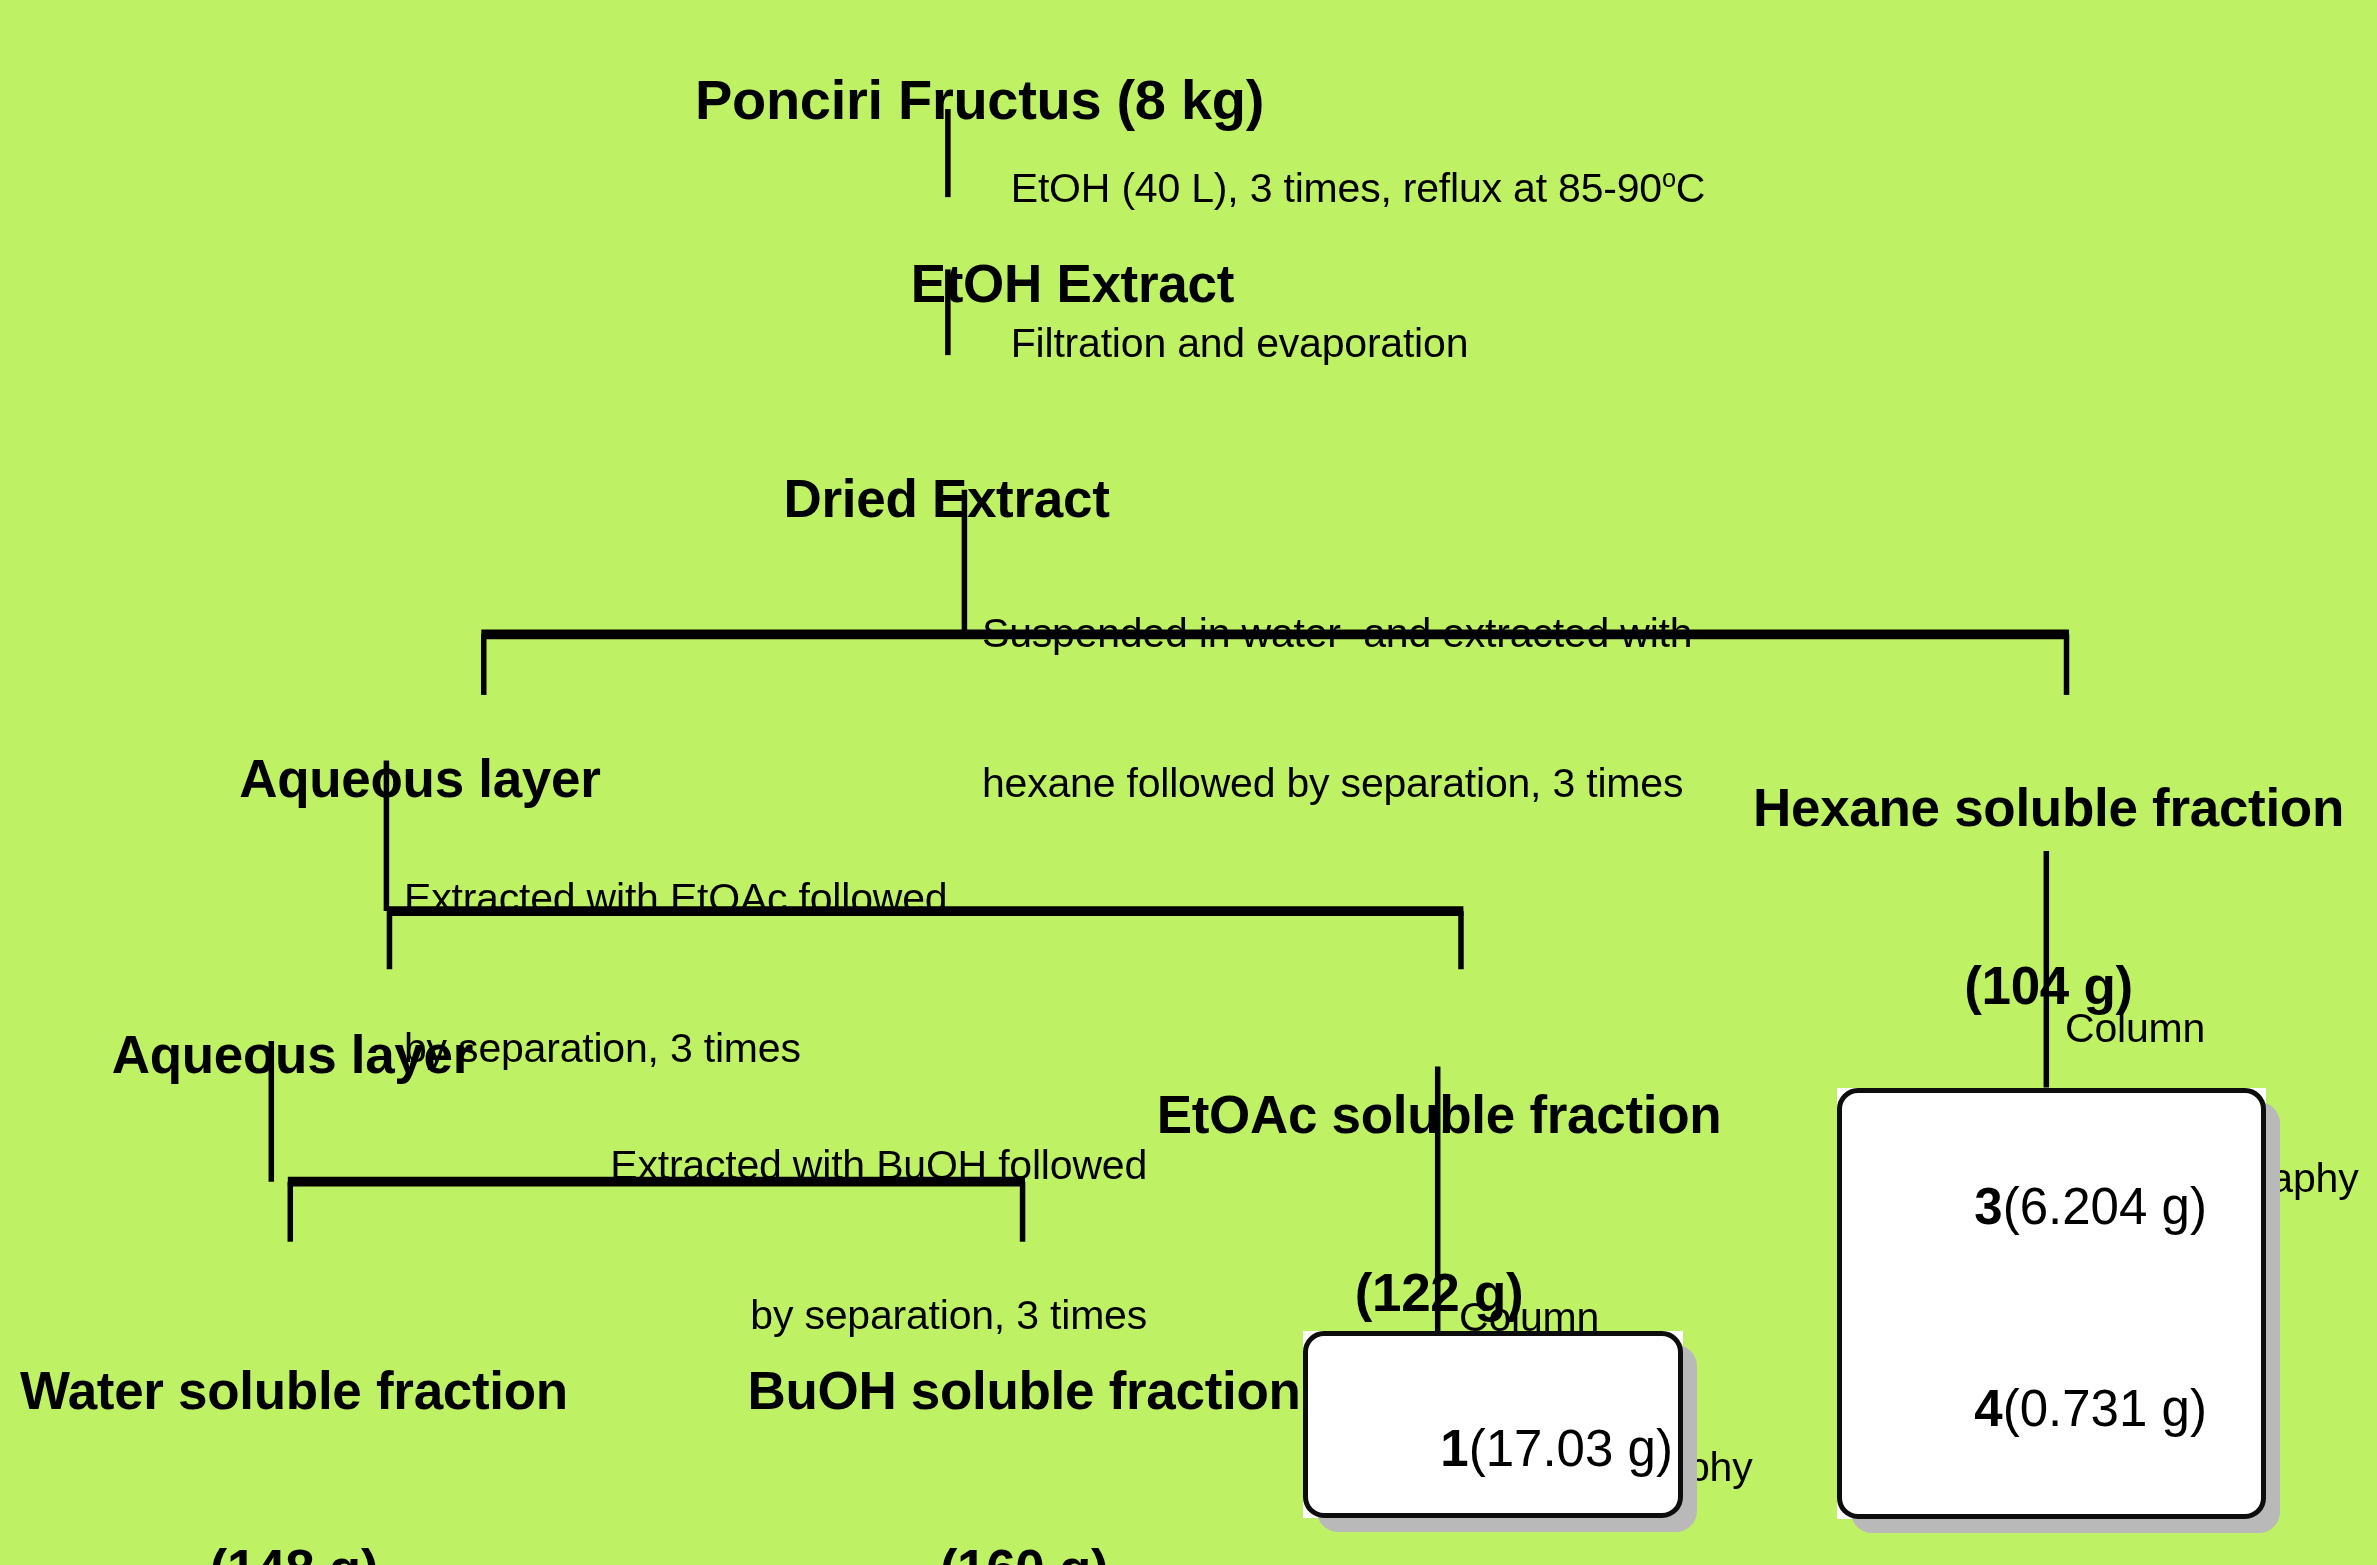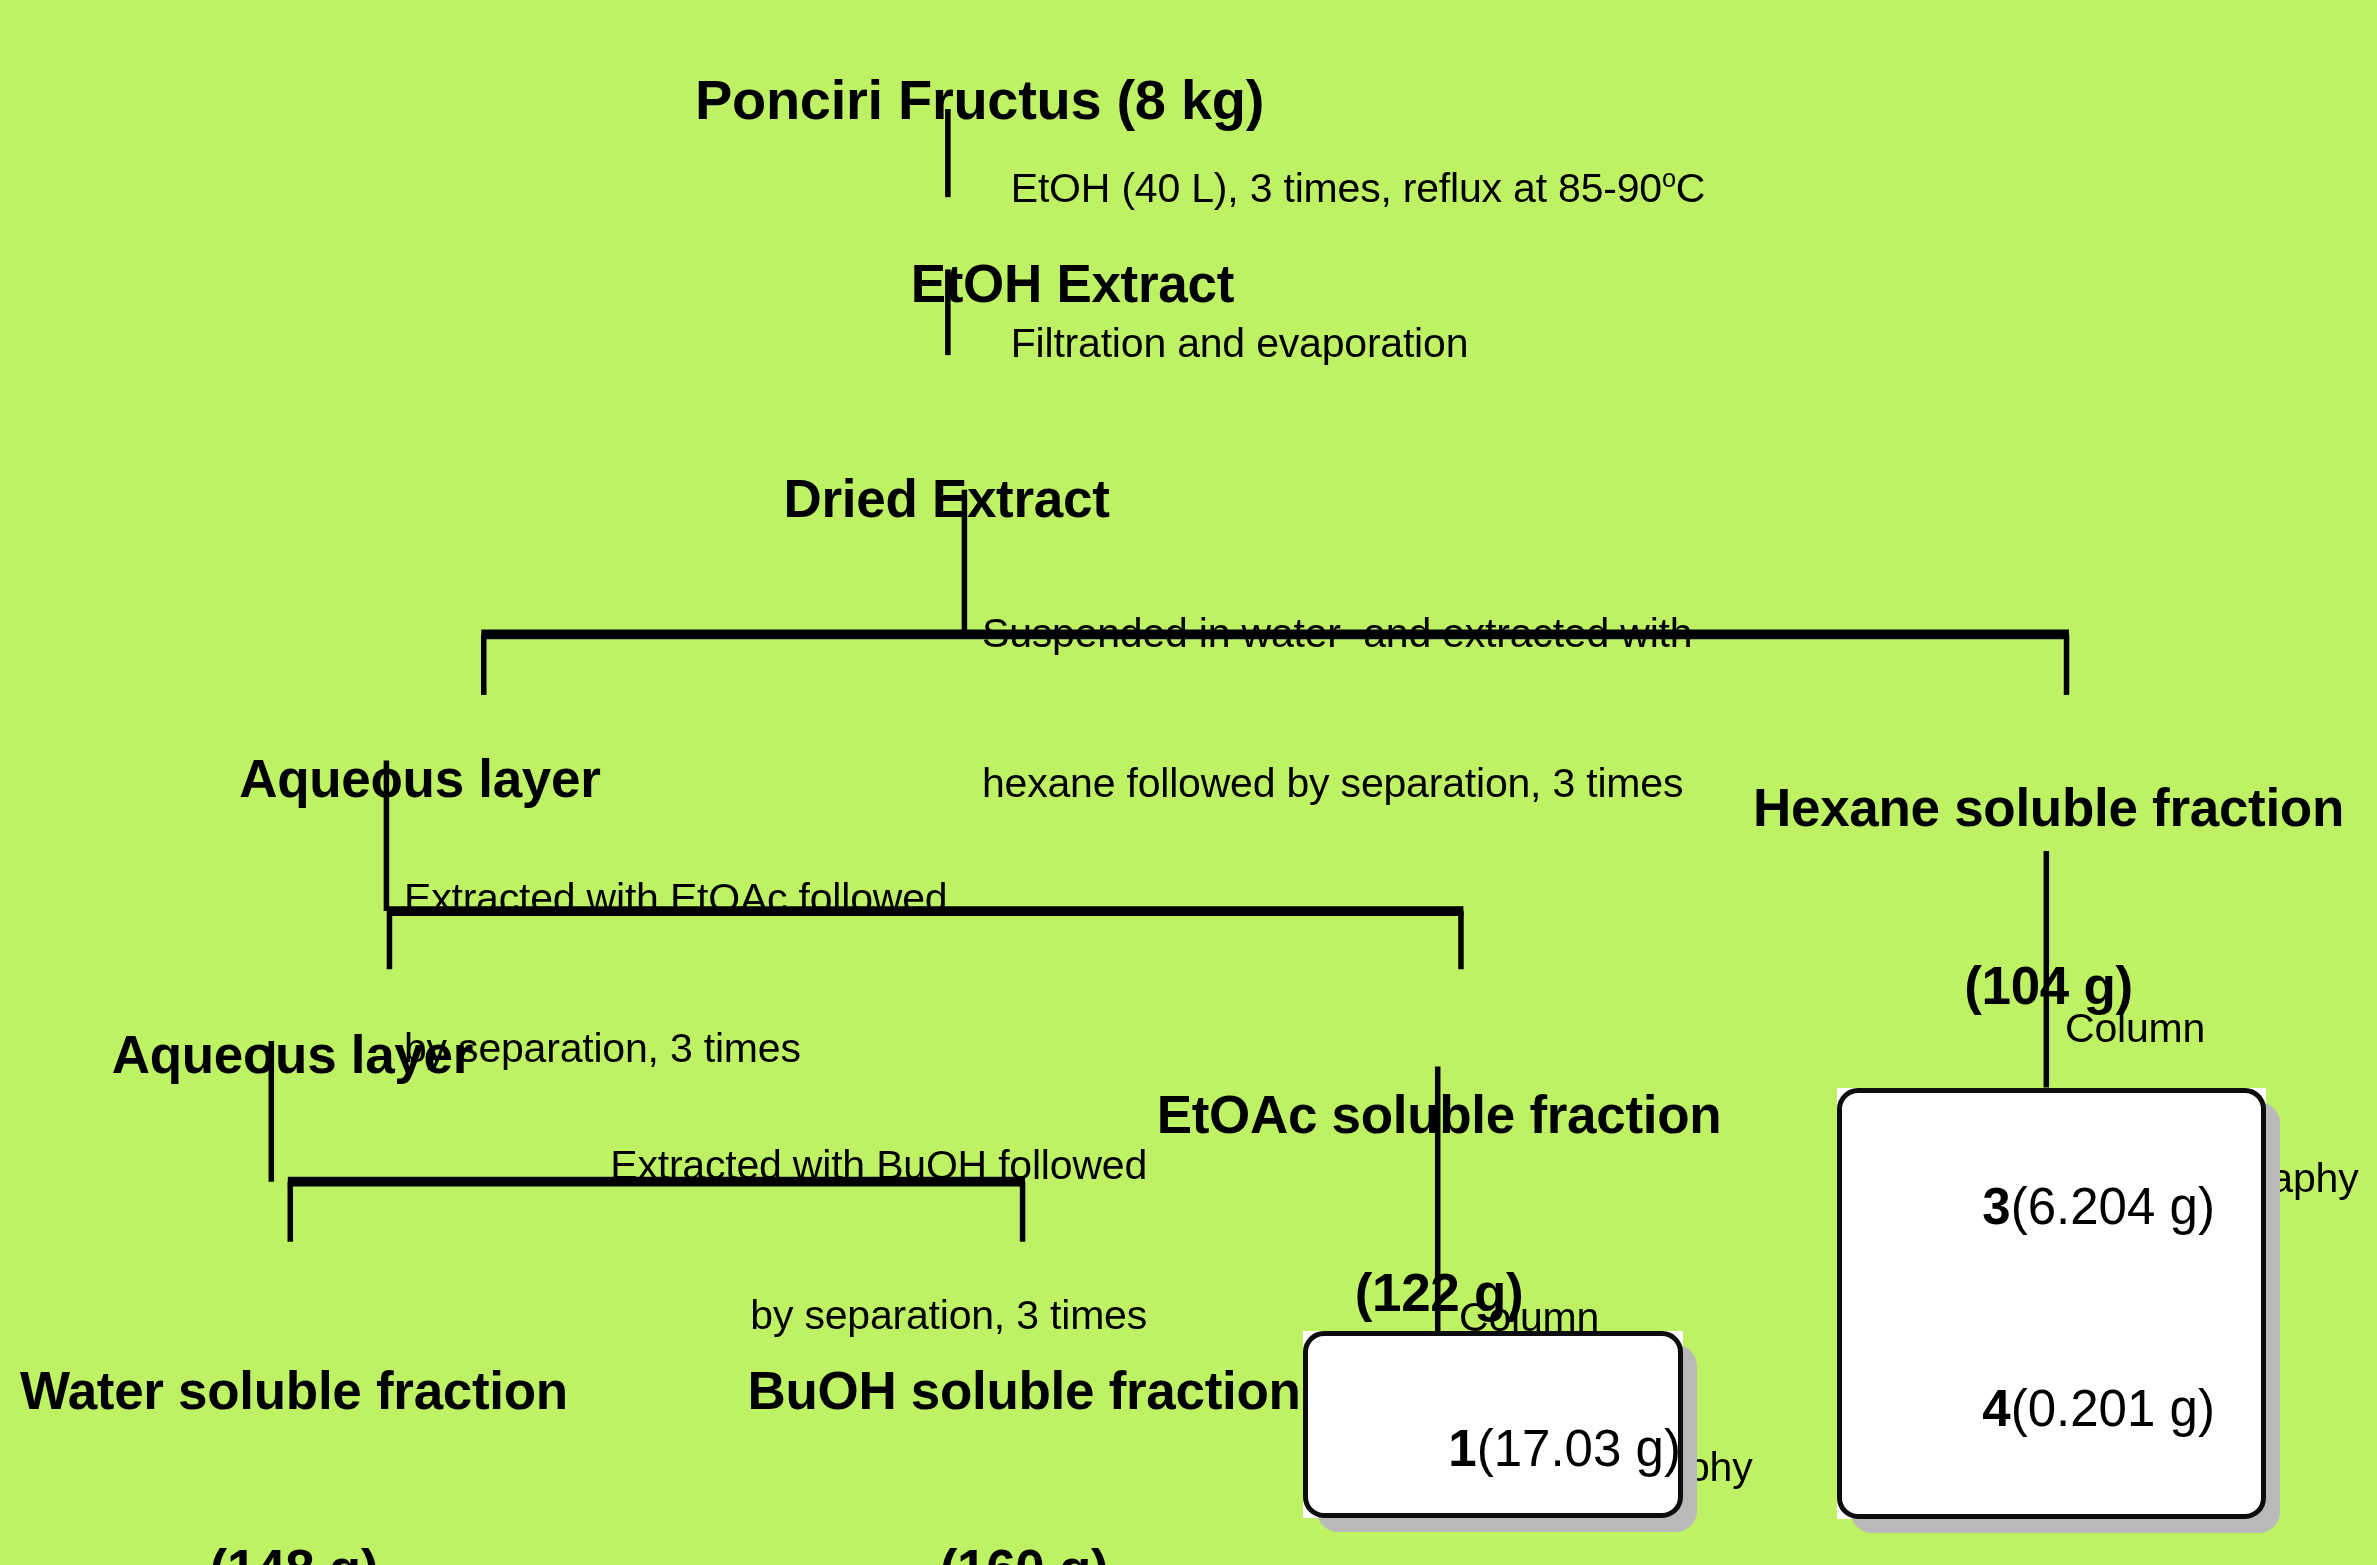--- a/index.html
+++ b/index.html
@@ -88,21 +88,21 @@
   .cbox-list {
     position: relative;
     z-index: 3;
     padding: 18.4px 0 0 0;
     text-align: left;
   }
   .crow {
     font-size: 51px;
     line-height: 1.30;
     white-space: pre;
-    padding-left: 32px;
+    padding-left: 24px;
     letter-spacing: 0px;
   }
   .cnum { font-weight: bold; }
   .cval { font-weight: normal; }
   .box-right .crow { font-size: 51px; line-height: 1.315; }
   .box-left .crow  { font-size: 51px; line-height: 1.30; }
 </style>
 </head>
 <body>
 
@@ -222,21 +222,21 @@
   </div>
 
   <div class="cbox box-right" style="left:1837px; top:1088px; width:429px; height:431px;">
     <div class="cbox-shadow"></div>
     <div class="cbox-inner"></div>
     <div class="cbox-list">
       <div class="crow">
         <span class="cnum">3</span><span class="cval">(6.204 g)</span>
       </div>
       <div class="crow">
-        <span class="cnum">4</span><span class="cval">(0.201 g)</span>
+        <span class="cnum">4</span><span class="cval">(0.731 g)</span>
       </div>
       <div class="crow">
         
       </div>
 
     </div>
   </div>
 
 </div>
 

